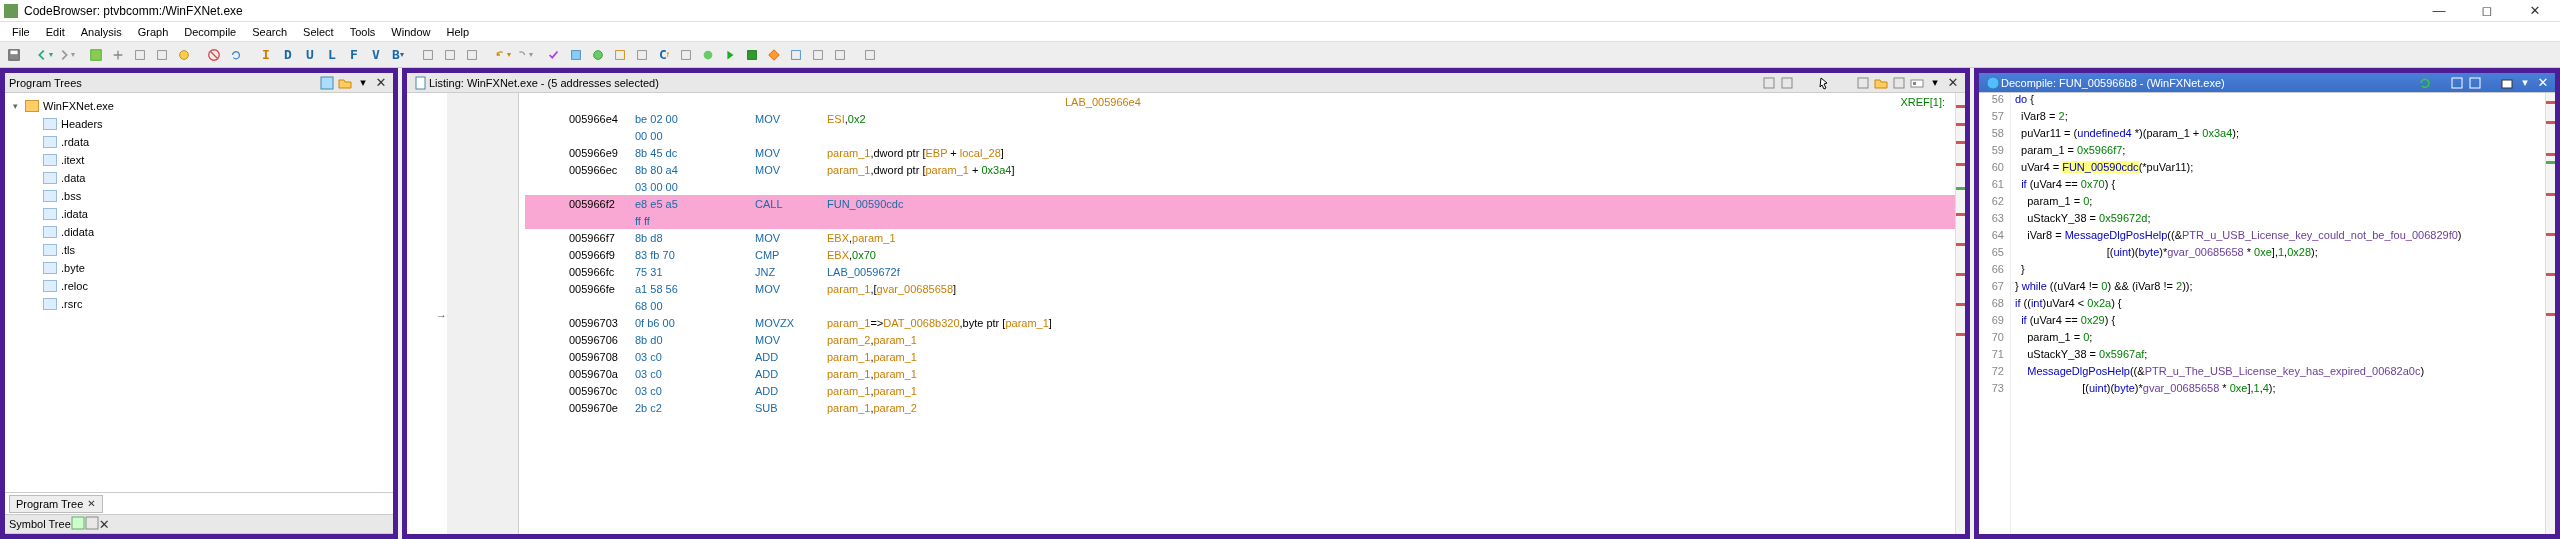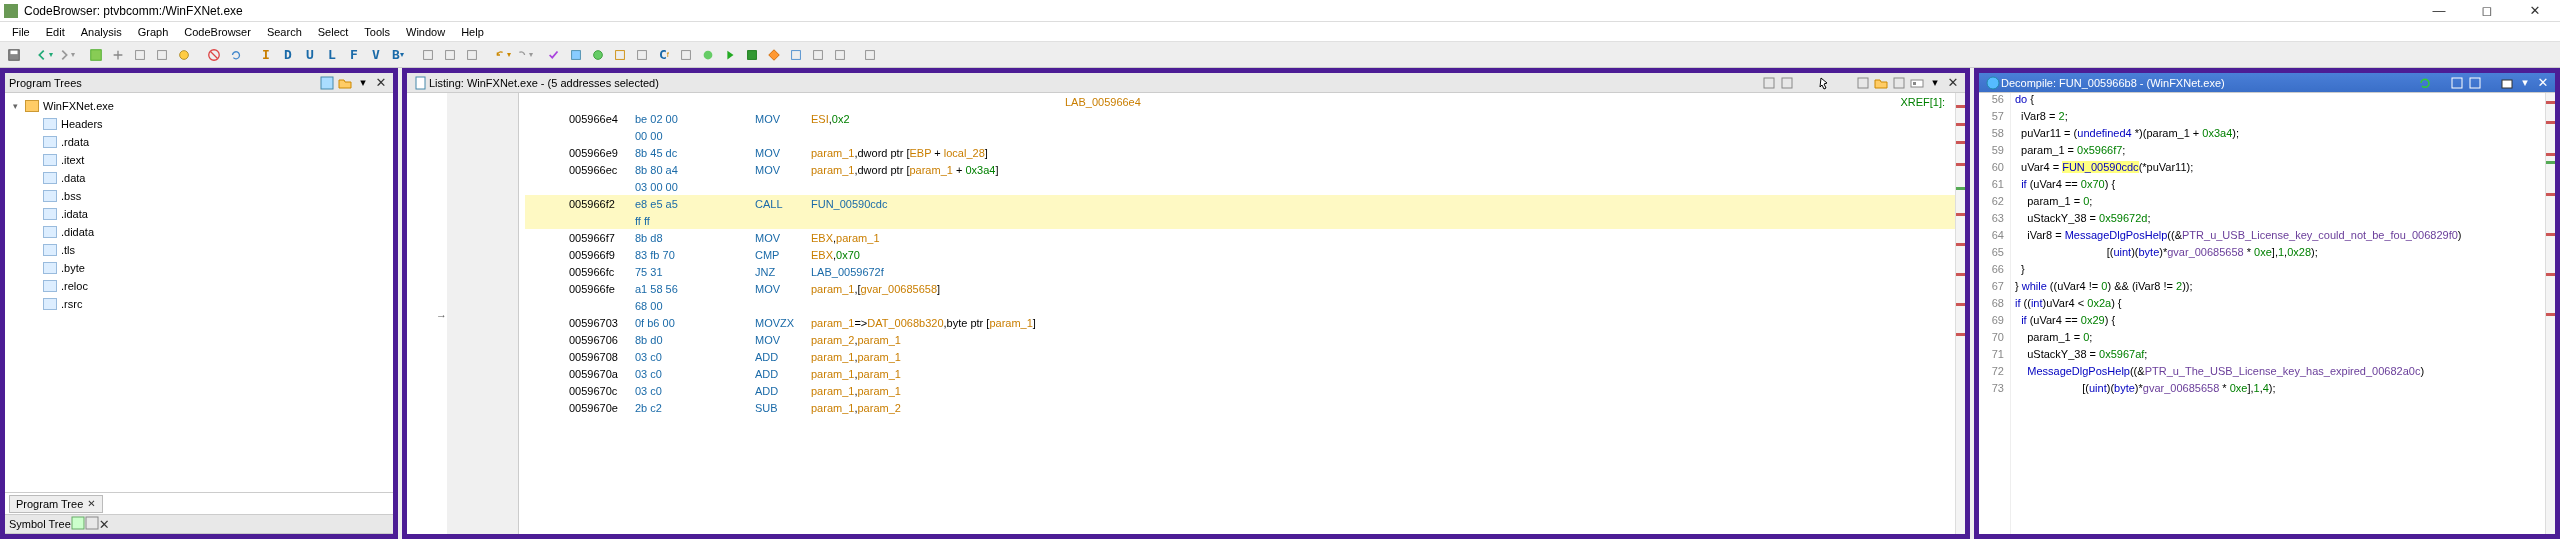--- a/index.html
+++ b/index.html
@@ -31,24 +31,24 @@
 .tree .node .ficon { width:14px; height:12px; margin-right:4px; }
 .tree .folder { background:#fc6; border:1px solid #c93; }
 .tree .file { background:#def; border:1px solid #9bd; }
 .tabbar { height:22px; border-top:1px solid #ccc; display:flex; align-items:center; padding:0 4px; }
 .tabbar .tab { padding:2px 6px; border:1px solid #bbb; background:#eee; font-size:11px; display:flex; align-items:center; gap:4px;}
 .listing-gutter { width:72px; background:#f0f0f0; border-right:1px solid #ccc; }
 .listing-body { flex:1; display:flex; overflow:hidden; font-family:Consolas,monospace; font-size:12px; }
 .listing-margin { width:6px; background:#fff; }
 .listing-rows { flex:1; overflow:hidden; }
 .lrow { display:flex; height:17px; align-items:center; white-space:pre; }
-.lrow.hl { background:#fef9c3; }
+.lrow.hl { background:#f9a8d4; }
 .laddr { width:66px; color:#000; }
 .lbytes { width:120px; color:#1a6aa8; }
-.lmnem { width:56px; color:#1a6aa8; }
+.lmnem { width:72px; color:#1a6aa8; }
 .lops { color:#000; }
 .lops .reg { color:#c97e00; }
 .lops .func { color:#1a6aa8; }
 .lops .num { color:#008000; }
 .decomp { flex:1; display:flex; font-family:Consolas,monospace; font-size:12px; overflow:hidden; }
 .dgut { width:32px; text-align:right; padding-right:6px; color:#888; background:#fff; border-right:1px solid #eee; }
 .dcode { flex:1; padding-left:4px; }
 .dline { height:17px; white-space:pre; }
 .kw { color:#0000c0; }
 .fn { color:#0000c0; }
@@ -73,21 +73,21 @@
     <div class="winbtn">◻</div>
     <div class="winbtn">✕</div>
   </div>
 </div>
 
 <div class="menubar">
   <div class="mi">File</div>
   <div class="mi">Edit</div>
   <div class="mi">Analysis</div>
   <div class="mi">Graph</div>
-  <div class="mi">CodeBrowser</div>
+  <div class="mi">Decompile</div>
   <div class="mi">Search</div>
   <div class="mi">Select</div>
   <div class="mi">Tools</div>
   <div class="mi">Window</div>
   <div class="mi">Help</div>
 </div>
 
 <div class="toolbar">
   <div class="tb">
       <svg viewBox="0 0 16 16">

